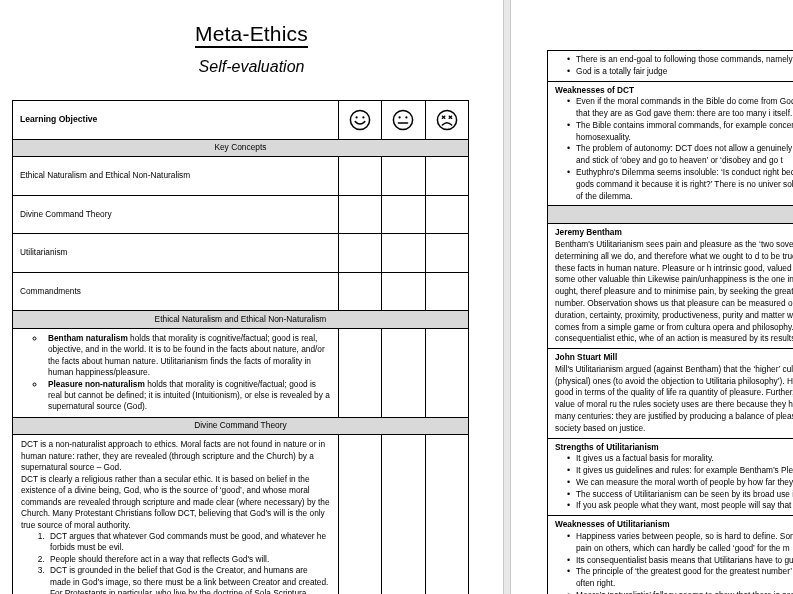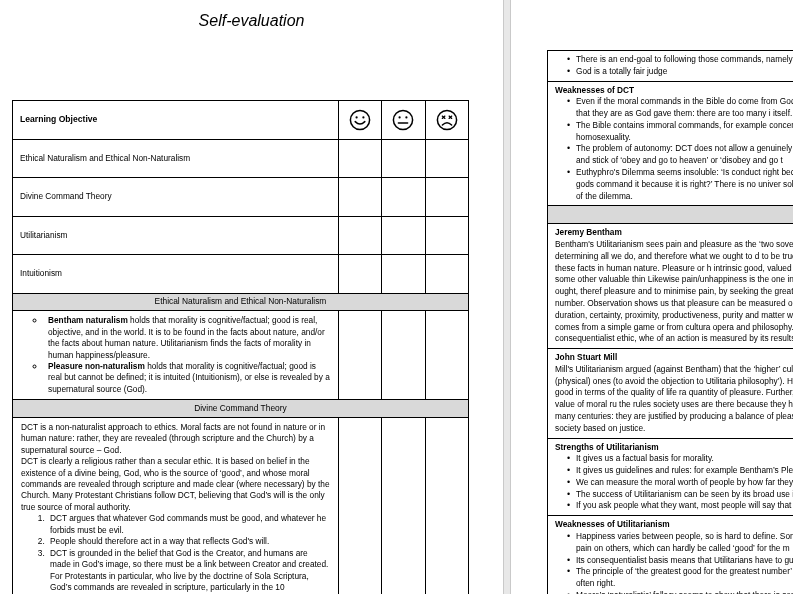--- a/index.html
+++ b/index.html
@@ -132,20 +132,21 @@
     content: "\2022"; position:absolute; left:0; top:-1px; font-size: 9px;
   }
 </style>
 </head>
 <body>
 
 <div id="viewport">
 
   <div class="page" id="page-left">
 
+    <h1 class="doc-title"><span>Meta-Ethics</span></h1>
     <h2 class="doc-subtitle">Self-evaluation</h2>
 
     <table class="lo-table">
       <colgroup>
         <col class="col-obj">
           <col class="col-rate">
           <col class="col-rate">
           <col class="col-rate">
       </colgroup>
       <tbody>
@@ -172,41 +173,44 @@
               <circle cx="12" cy="12" r="9.6" fill="none" stroke="#000" stroke-width="1.5"></circle>
               <line x1="7.3" y1="8.1" x2="9.9" y2="10.4" stroke="#000" stroke-width="1.3" stroke-linecap="round"></line>
               <line x1="9.9" y1="8.1" x2="7.3" y2="10.4" stroke="#000" stroke-width="1.3" stroke-linecap="round"></line>
               <line x1="14.1" y1="8.1" x2="16.7" y2="10.4" stroke="#000" stroke-width="1.3" stroke-linecap="round"></line>
               <line x1="16.7" y1="8.1" x2="14.1" y2="10.4" stroke="#000" stroke-width="1.3" stroke-linecap="round"></line>
               <path d="M7.4 17 Q12 12.4 16.6 17" fill="none" stroke="#000" stroke-width="1.5" stroke-linecap="round"></path>
             </svg>
           </td>
         </tr>
 
+        <tr class="section">
+          <td colspan="4">Key Concepts</td>
+        </tr>
 
         <tr class="blankrow">
           <td class="obj-cell">Ethical Naturalism and Ethical Non-Naturalism</td>
           <td></td>
           <td></td>
           <td></td>
         </tr>
         <tr class="blankrow">
           <td class="obj-cell">Divine Command Theory</td>
           <td></td>
           <td></td>
           <td></td>
         </tr>
         <tr class="blankrow">
           <td class="obj-cell">Utilitarianism</td>
           <td></td>
           <td></td>
           <td></td>
         </tr>
         <tr class="blankrow">
-          <td class="obj-cell">Intuitionism</td>
+          <td class="obj-cell">Commandments</td>
           <td></td>
           <td></td>
           <td></td>
         </tr>
 
         <tr class="section">
           <td colspan="4">Ethical Naturalism and Ethical Non-Naturalism</td>
         </tr>
 
         <tr>

